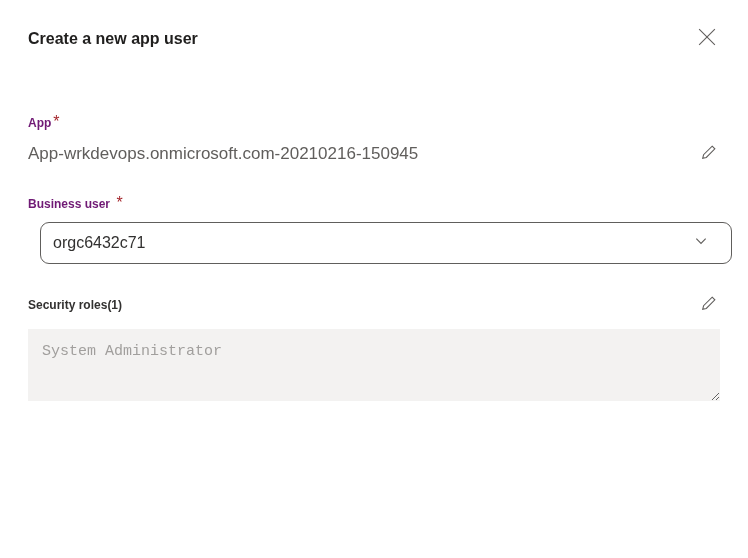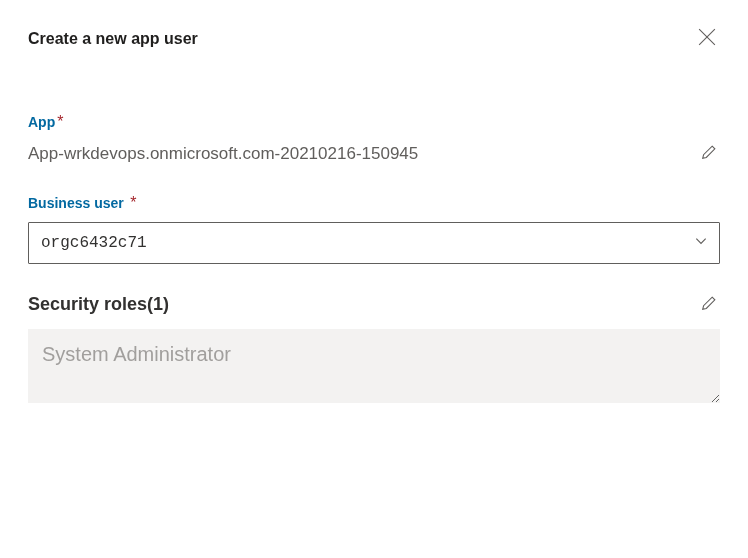--- a/index.html
+++ b/index.html
@@ -34,23 +34,23 @@
     }
     .close-btn svg { width: 18px; height: 18px; }
     .field { margin-bottom: 28px; }
     .label-row {
       display: flex;
       justify-content: space-between;
       align-items: center;
       margin-bottom: 10px;
     }
     .label {
-      font-size: 14px;
+      font-size: 12px;
       font-weight: 600;
-      color: #0369a1;
+      color: #701a75;
     }
     .required {
       color: #a4262c;
       margin-left: 2px;
       vertical-align: top;
       font-weight: 400;
     }
     .value-row {
       display: flex;
       justify-content: space-between;
@@ -73,52 +73,53 @@
     }
     .edit-btn svg { width: 18px; height: 18px; }
     .select-wrap {
       position: relative;
       width: 100%;
     }
     .select {
       width: 100%;
       height: 42px;
       border: 1px solid #605e5c;
-      border-radius: 1px;
+      border-radius: 9px;
       padding: 0 40px 0 12px;
       font-size: 16px;
-      font-family: Liberation Mono, monospace;
+      font-family: Liberation Sans, sans-serif;
       background: #ffffff;
       color: #323130;
       appearance: none;
       cursor: pointer;
+      margin-left: 12px;
     }
     .chevron {
       position: absolute;
       right: 12px;
       top: 50%;
       transform: translateY(-50%);
       pointer-events: none;
       color: #605e5c;
     }
     .chevron svg { width: 14px; height: 14px; }
     .roles-box {
       width: 100%;
       min-height: 72px;
       background: #f3f2f1;
       border: none;
       padding: 14px 14px;
-      font-size: 20px;
+      font-size: 15px;
       color: #a19f9d;
-      font-family: Liberation Sans, sans-serif;
+      font-family: Liberation Mono, monospace;
       resize: both;
       overflow: auto;
     }
     .label-with-count {
-      font-size: 18px;
+      font-size: 12px;
       font-weight: 600;
       color: #323130;
     }
     .field-roles .label-row { margin-bottom: 12px; }
   </style>
 </head>
 <body>
 
 <div class="header">
   <h1 class="title">Create a new app user</h1>

